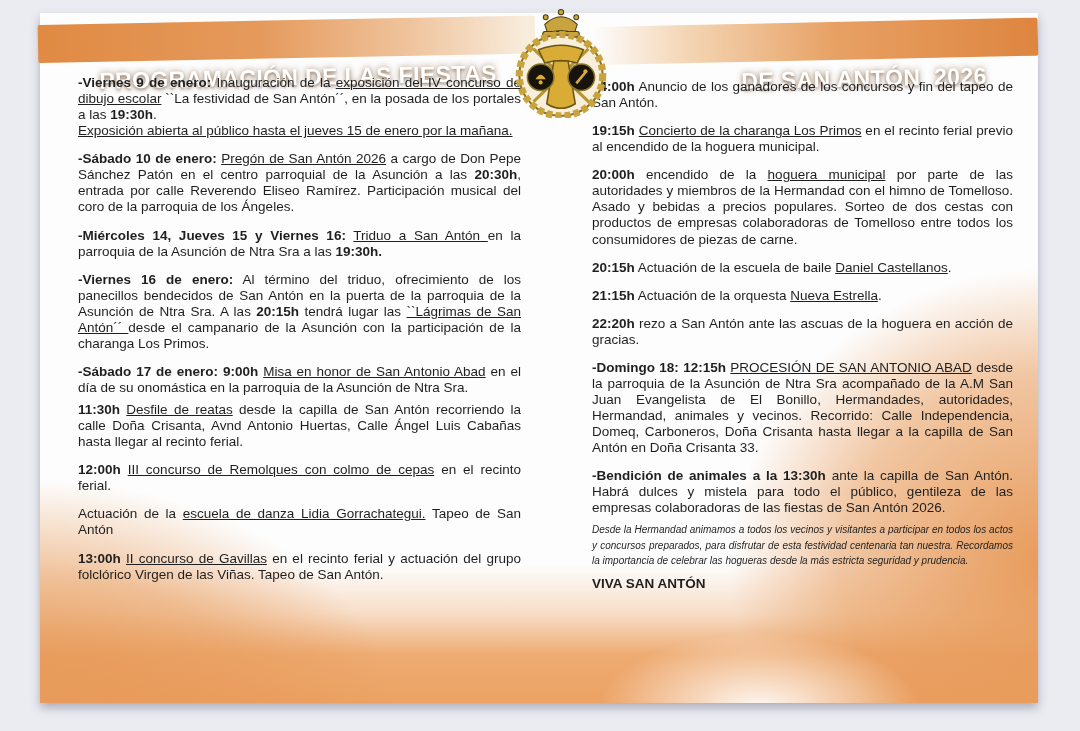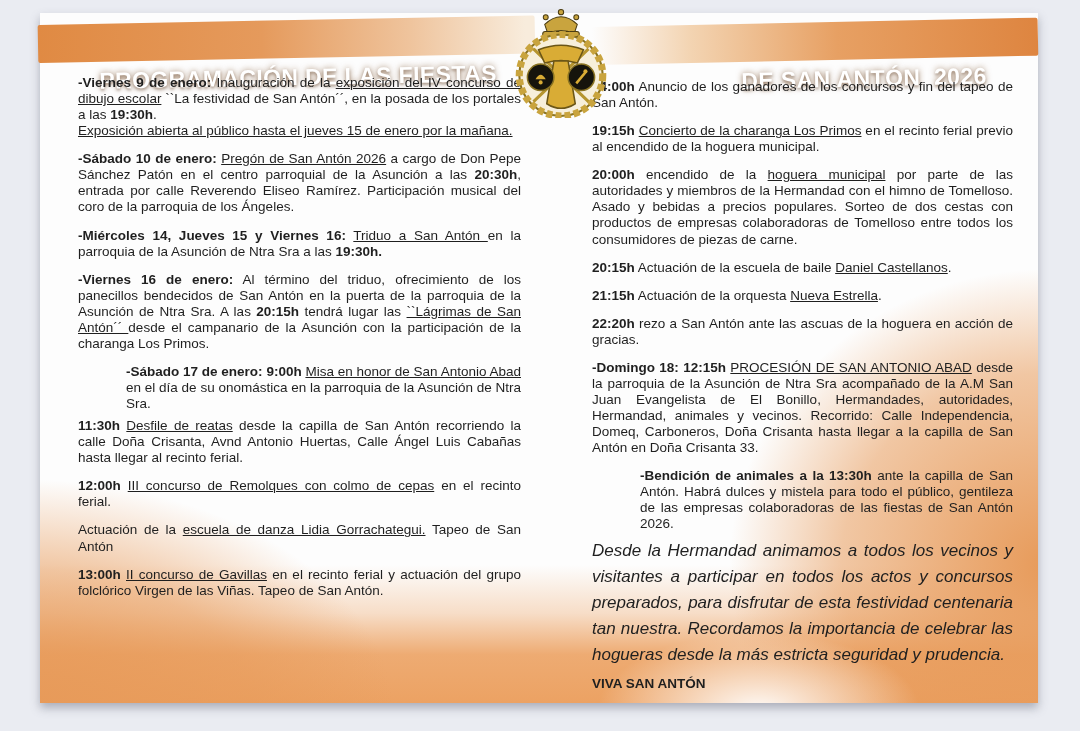--- a/index.html
+++ b/index.html
@@ -43,22 +43,22 @@
   }
   
   .crest{position:absolute;left:462px;top:-9px;width:118px;height:114px;z-index:5;}
   .crest svg{width:100%;height:100%;}
   
   .col{position:absolute;color:#1f1f1f;font-size:13.5px;line-height:1.19;text-align:justify;}
   .col-left{left:38px;top:62px;width:443px;}
   .col-right{left:552px;top:66px;width:421px;}
   .para{margin:0 0 12px 0;}
   .para.mb0{margin-bottom:0;}
-  .para.mb6{margin-bottom:6px;margin-left:48px;}
-  .para.italic{font-style:italic;line-height:1.52;font-size:17px;margin-bottom:4px;}
+  .para.mb6{margin-bottom:6px;}
+  .para.italic{font-style:italic;line-height:1.52;font-size:10px;margin-bottom:4px;}
   .para.center{text-align:left;margin-top:8px;}
   .b{font-weight:bold;}
   .u{text-decoration:underline;text-underline-offset:1px;}
   .i{font-style:italic;}
 </style>
 </head>
 <body>
 
 <div class="canvas">
   <div class="leaflet">

